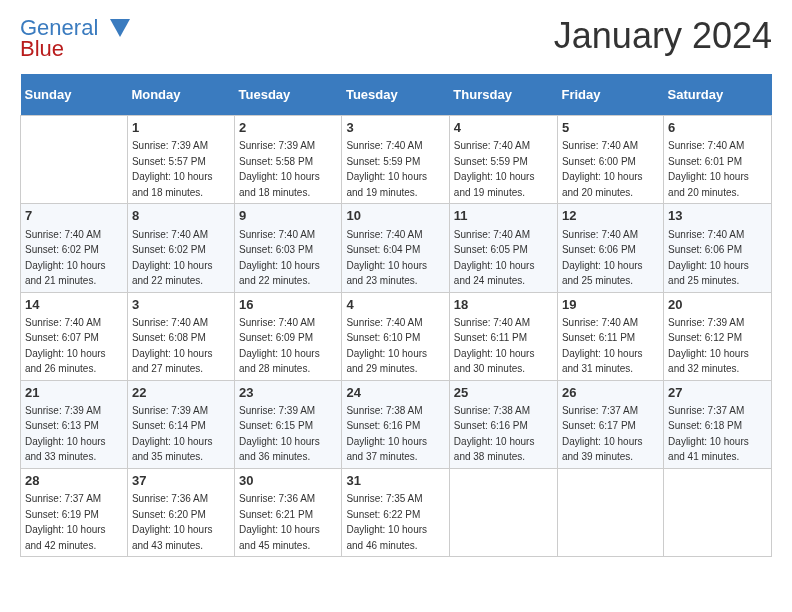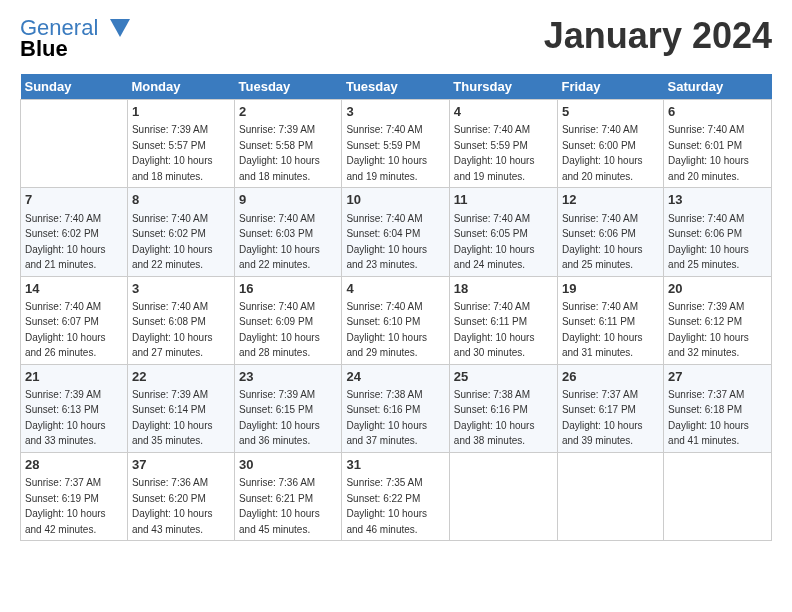--- a/index.html
+++ b/index.html
@@ -30,37 +30,37 @@
       line-height: 1.1;
     }
     .logo-text span {
       color: #3a7bbf;
     }
     .title-block {
       text-align: right;
     }
     .month-title {
       font-size: 36px;
-      font-weight: bold;
+      font-weight: normal;
       color: #333;
       line-height: 1.1;
     }
     .subtitle {
       font-size: 16px;
       color: #555;
     }
     table {
       width: 100%;
       border-collapse: collapse;
       font-size: 11px;
     }
     thead tr th {
       background-color: #3a7bbf;
       color: #fff;
-      padding: 5px 4px;
+      padding: 13px 4px;
       text-align: left;
       font-size: 13px;
       font-weight: bold;
     }
     tbody tr td {
       border: 1px solid #ccc;
       vertical-align: top;
       padding: 3px 4px;
       width: 113px;
       min-height: 70px;
@@ -99,21 +99,21 @@
     <div class="logo">
       <div>
         <div style="display:flex; align-items:center; gap:4px;">
           <span class="logo-text">
             <span>General</span>
           </span>
           <svg width="28" height="22" viewBox="0 0 28 22">
             <polygon points="8,2 28,2 18,20" fill="#3a7bbf"></polygon>
           </svg>
         </div>
-        <div style="font-size:22px; font-weight:bold; color:#000000; margin-top:-4px;">Blue</div>
+        <div style="font-size:22px; font-weight:normal; color:#b91c1c; margin-top:-4px;">Blue</div>
       </div>
     </div>
     <div class="title-block">
       <div class="month-title">January 2024</div>
     </div>
   </div>
 
   <table>
     <thead>
       <tr>

